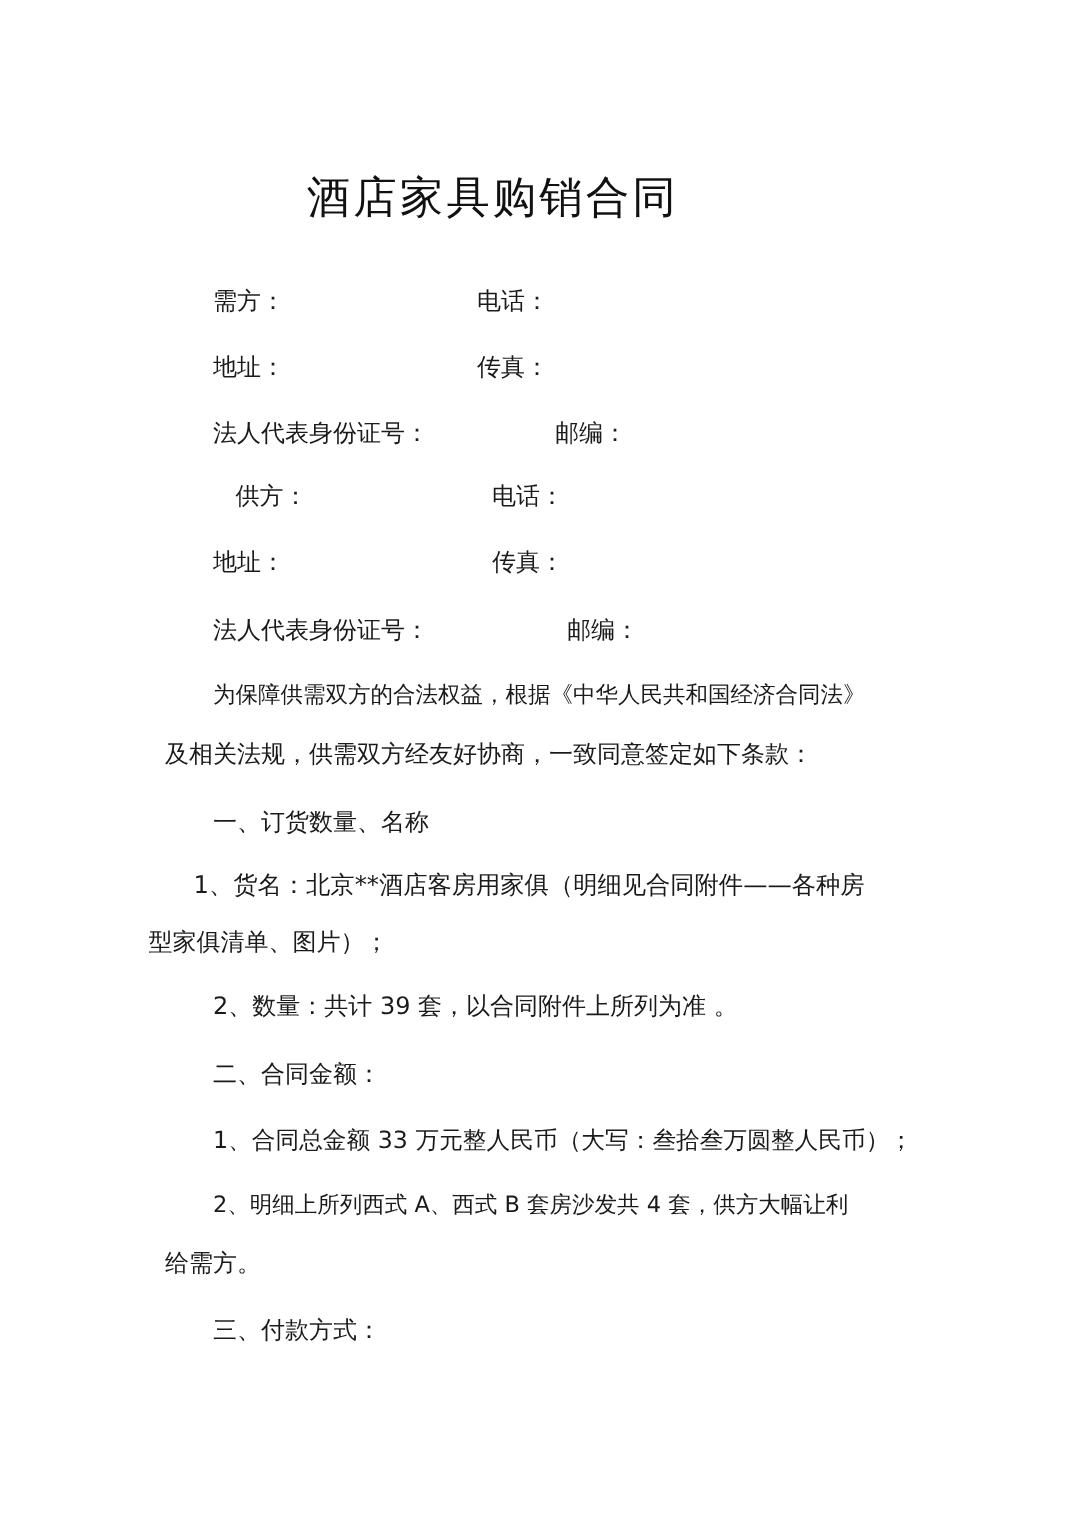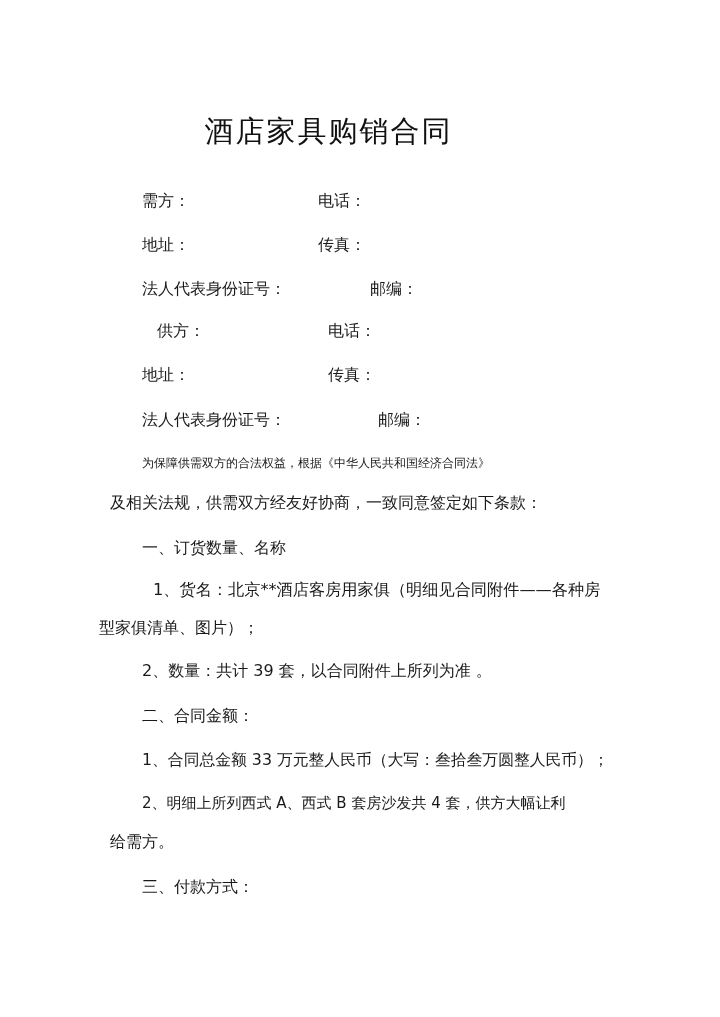--- a/index.html
+++ b/index.html
@@ -69,27 +69,27 @@
     <div class="field" style="left:328px; top:320px;">电话：</div>
 
     <div class="field" style="left:142px; top:364px;">地址：</div>
     <div class="field" style="left:328px; top:364px;">传真：</div>
 
     <div class="field" style="left:142px; top:409px;">法人代表身份证号：</div>
     <div class="field" style="left:378px; top:409px;">邮编：</div>
   </div>
 
   <div>
-    <div class="line" style="left:142px; top:452px; font-size:12px;">为保障供需双方的合法权益，根据《中华人民共和国经济合同法》</div>
+    <div class="line" style="left:142px; top:452px; font-size:15px;">为保障供需双方的合法权益，根据《中华人民共和国经济合同法》</div>
     <div class="line" style="left:110px; top:492px;">及相关法规，供需双方经友好协商，一致同意签定如下条款：</div>
   </div>
 
   <div>
     <div class="line" style="left:142px; top:537px;">一、订货数量、名称</div>
-    <div class="line" style="left:153px; top:579px; font-size:16.2px;">1、货名：北京**酒店客房用家俱（明细见合同附件——各种房</div>
+    <div class="line" style="left:129px; top:579px; font-size:16.2px;">1、货名：北京**酒店客房用家俱（明细见合同附件——各种房</div>
     <div class="line" style="left:99px; top:617px;">型家俱清单、图片）；</div>
     <div class="line" style="left:142px; top:660px;">2、数量：共计 39 套，以合同附件上所列为准 。</div>
   </div>
 
   <div>
     <div class="line" style="left:142px; top:705px;">二、合同金额：</div>
     <div class="line" style="left:142px; top:749px; font-size:15.8px;">1、合同总金额 33 万元整人民币（大写：叁拾叁万圆整人民币）；</div>
     <div class="line" style="left:142px; top:792px; font-size:15px;">2、明细上所列西式 A、西式 B 套房沙发共 4 套，供方大幅让利</div>
     <div class="line" style="left:110px; top:831px;">给需方。</div>
   </div>

